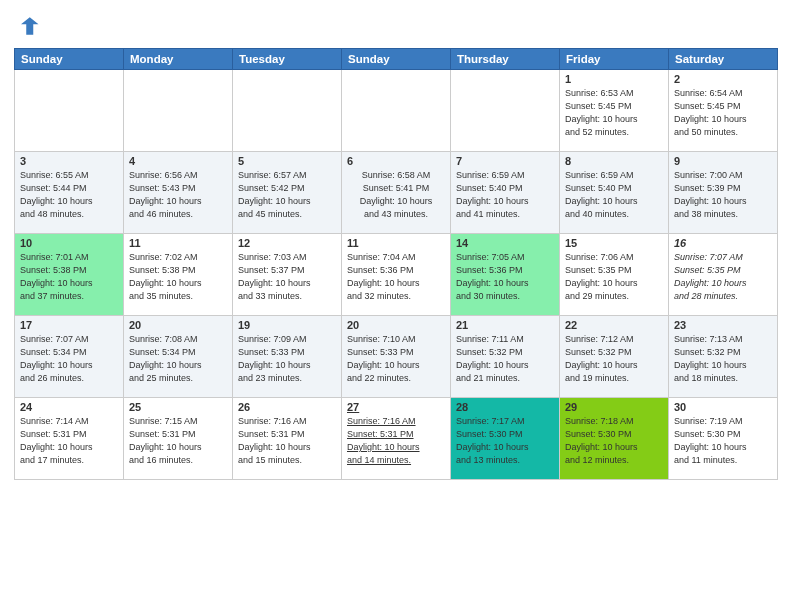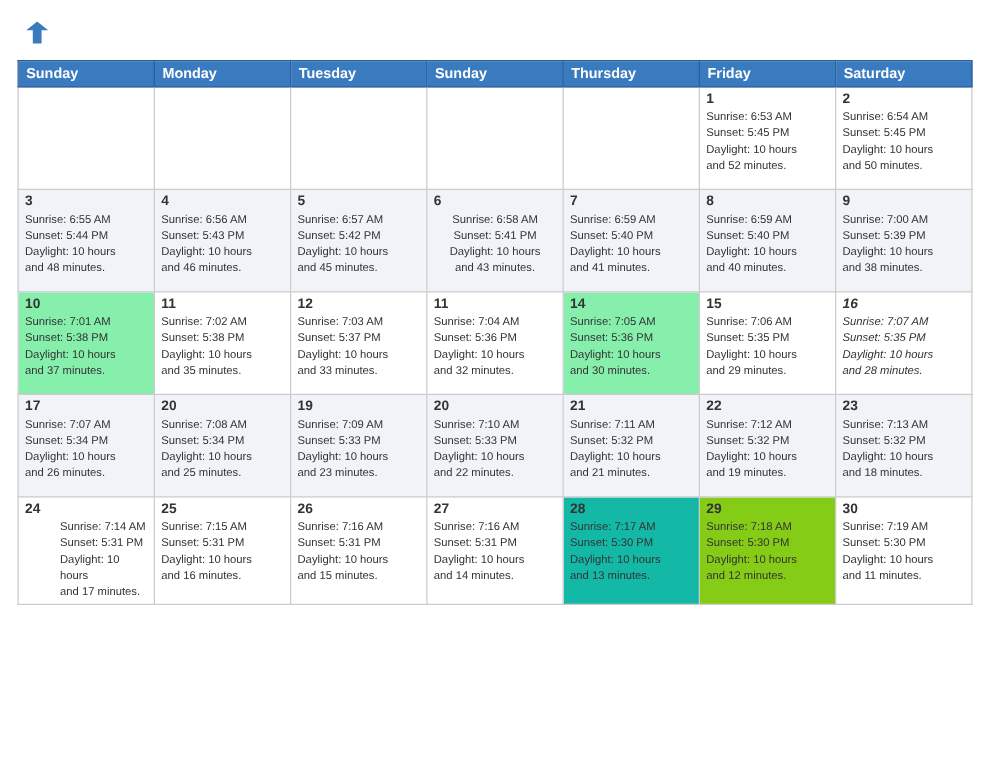--- a/index.html
+++ b/index.html
@@ -300,40 +300,40 @@
             <span class="day-num">23</span>
             <div class="day-info" style="white-space: pre-line;">Sunrise: 7:13 AM
 Sunset: 5:32 PM
 Daylight: 10 hours
 and 18 minutes.</div>
           </td>
         </tr>
         <tr>
           <td style="background: rgb(255, 255, 255);">
             <span class="day-num">24</span>
-            <div class="day-info" style="white-space: pre-line; margin-left: 28px;">Sunrise: 7:14 AM
+            <div class="day-info" style="white-space: pre-line;">Sunrise: 7:14 AM
 Sunset: 5:31 PM
 Daylight: 10 hours
 and 17 minutes.</div>
           </td>
           <td style="background: rgb(255, 255, 255);">
             <span class="day-num">25</span>
             <div class="day-info" style="white-space: pre-line;">Sunrise: 7:15 AM
 Sunset: 5:31 PM
 Daylight: 10 hours
 and 16 minutes.</div>
           </td>
           <td style="background: rgb(255, 255, 255);">
             <span class="day-num">26</span>
             <div class="day-info" style="white-space: pre-line;">Sunrise: 7:16 AM
 Sunset: 5:31 PM
 Daylight: 10 hours
 and 15 minutes.</div>
           </td>
-          <td style="background: rgb(255, 255, 255);">
+          <td style="background: rgb(255, 255, 255); text-decoration: underline;">
             <span class="day-num">27</span>
             <div class="day-info" style="white-space: pre-line;">Sunrise: 7:16 AM
 Sunset: 5:31 PM
 Daylight: 10 hours
 and 14 minutes.</div>
           </td>
           <td style="background: #14b8a6;">
             <span class="day-num">28</span>
             <div class="day-info" style="white-space: pre-line;">Sunrise: 7:17 AM
 Sunset: 5:30 PM

